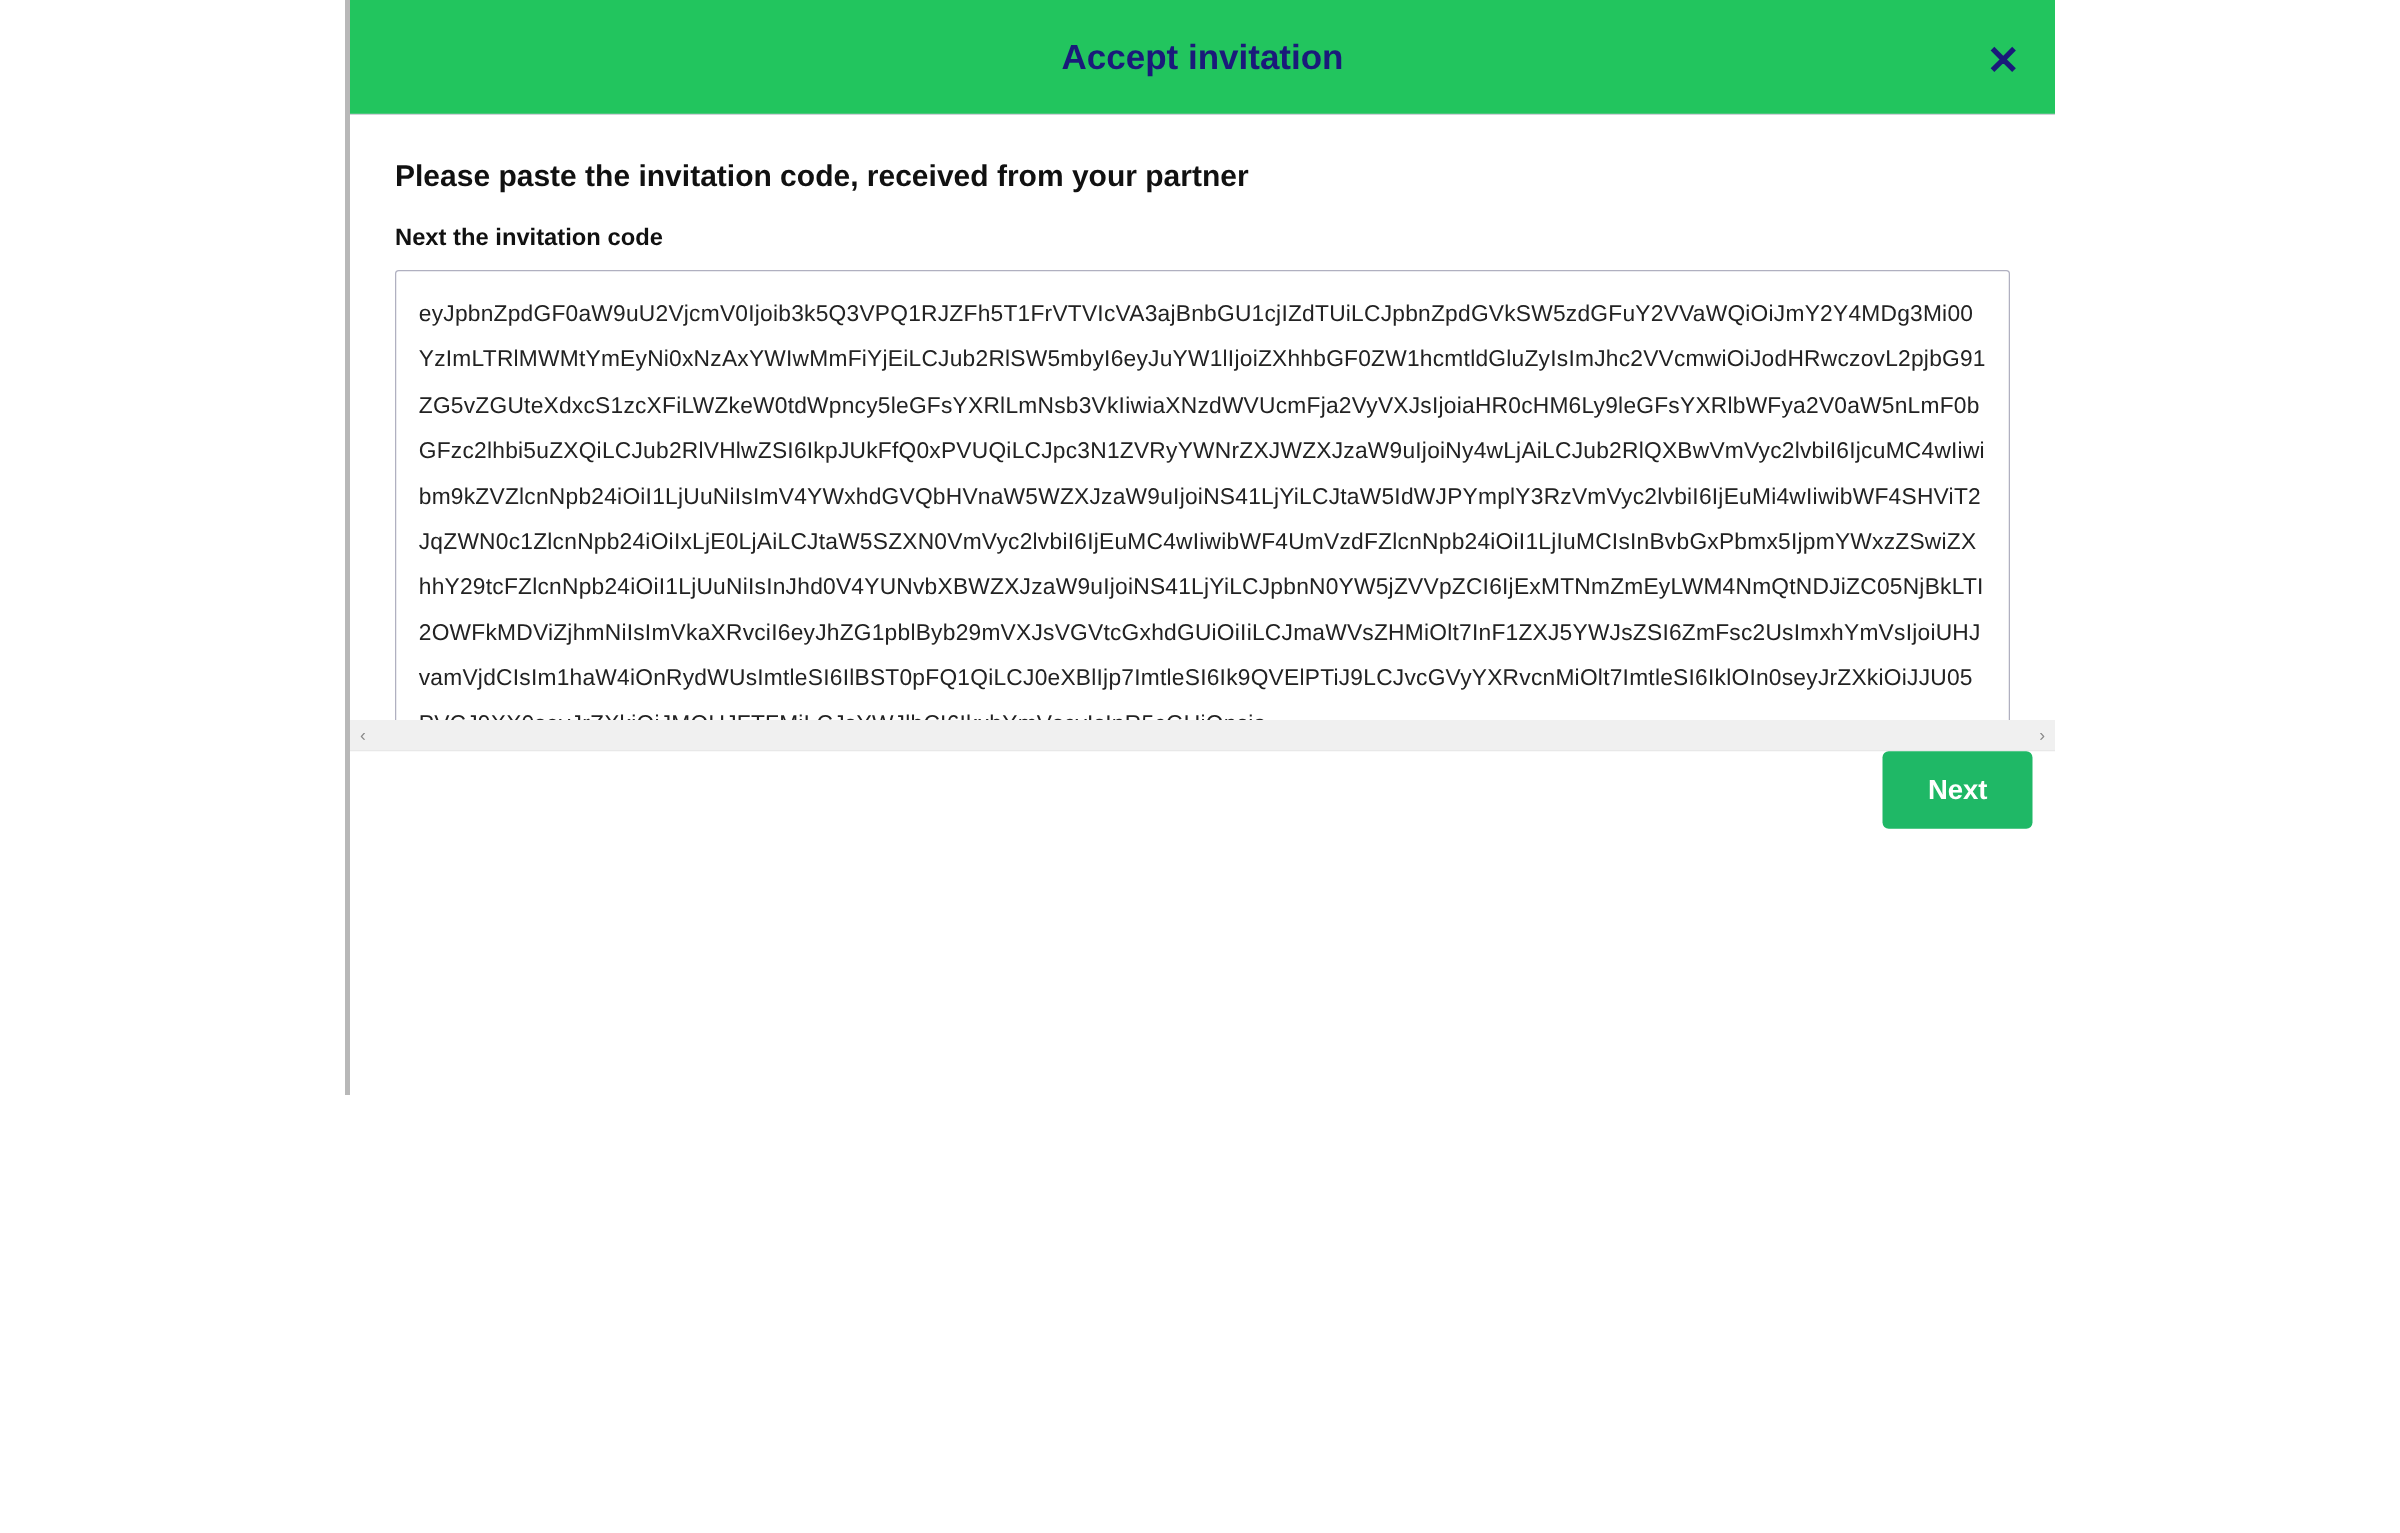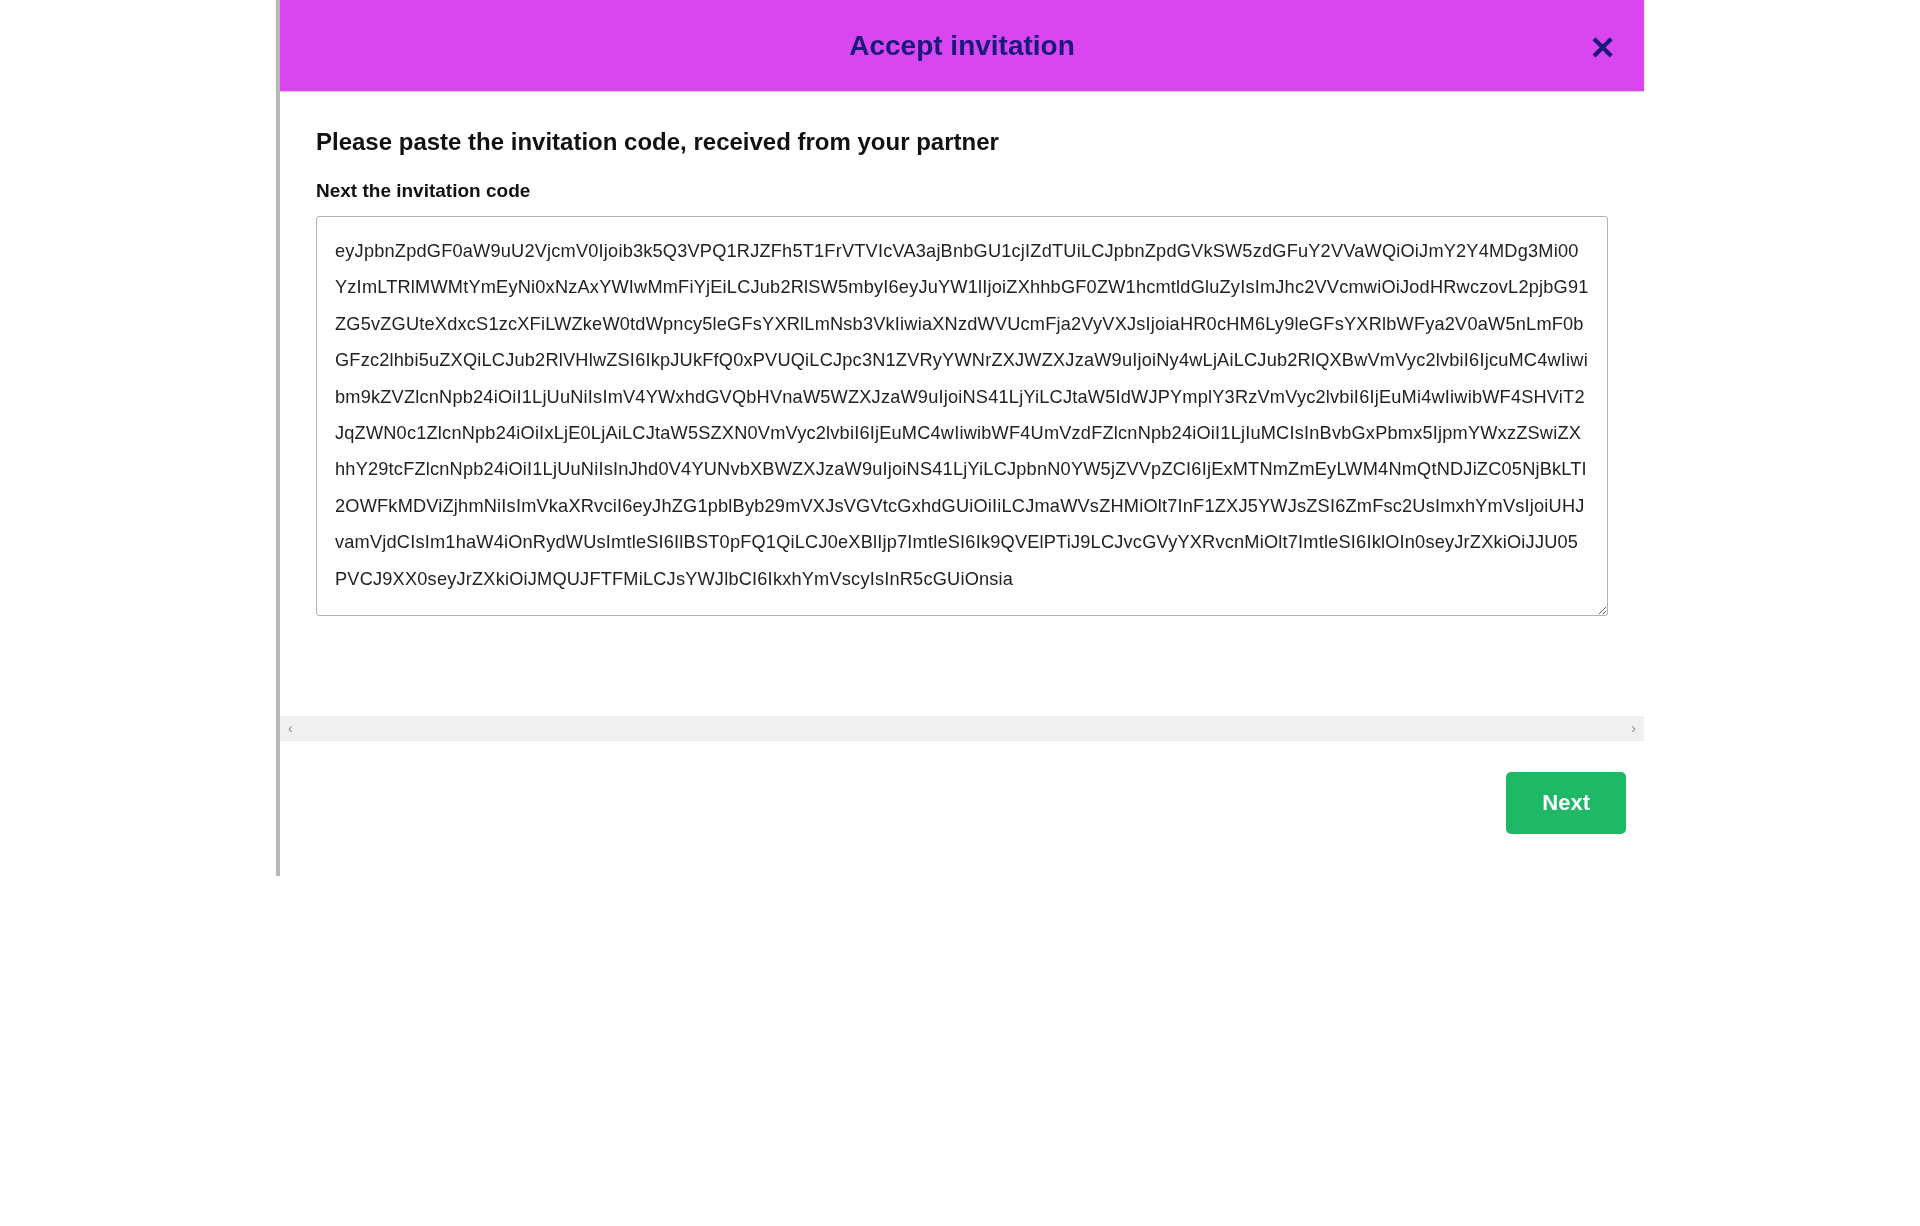--- a/index.html
+++ b/index.html
@@ -10,21 +10,21 @@
   body {
     font-family: Arial, Helvetica, sans-serif;
     background: #fff;
     width: 1368px;
     height: 876px;
     margin: 0 auto;
     position: relative;
     border-left: 4px solid #b8b8b8;
   }
   .modal-header {
-    background: #d946ef;
+    background: #22c55e;
     height: 92px;
     position: relative;
     display: flex;
     align-items: center;
     justify-content: center;
     border-bottom: 1px solid #d0d0d8;
   }
   .modal-title {
     color: #1a1a7a;
     font-size: 28px;
@@ -36,21 +36,21 @@
     top: 32px;
     color: #1a1a7a;
     font-size: 32px;
     font-weight: bold;
     cursor: pointer;
     line-height: 1;
   }
   .modal-body {
     padding: 36px 36px 20px 36px;
     overflow-y: auto;
-    height: 624px;
+    height: 484px;
     position: relative;
   }
   .instruction {
     font-size: 24px;
     font-weight: bold;
     color: #111;
     margin-bottom: 24px;
   }
   .input-label {
     font-size: 19px;
@@ -83,21 +83,21 @@
     color: #888;
     font-size: 14px;
   }
   .h-scroll-arrow {
     cursor: pointer;
     user-select: none;
   }
   .modal-footer {
     height: 94px;
     display: flex;
-    align-items: flex-end;
+    align-items: flex-start;
     justify-content: flex-end;
     padding: 0 18px;
     border-top: 1px solid #e8e8e8;
   }
   .next-button {
     background: #1fb866;
     color: #fff;
     border: none;
     border-radius: 5px;
     font-size: 22px;

